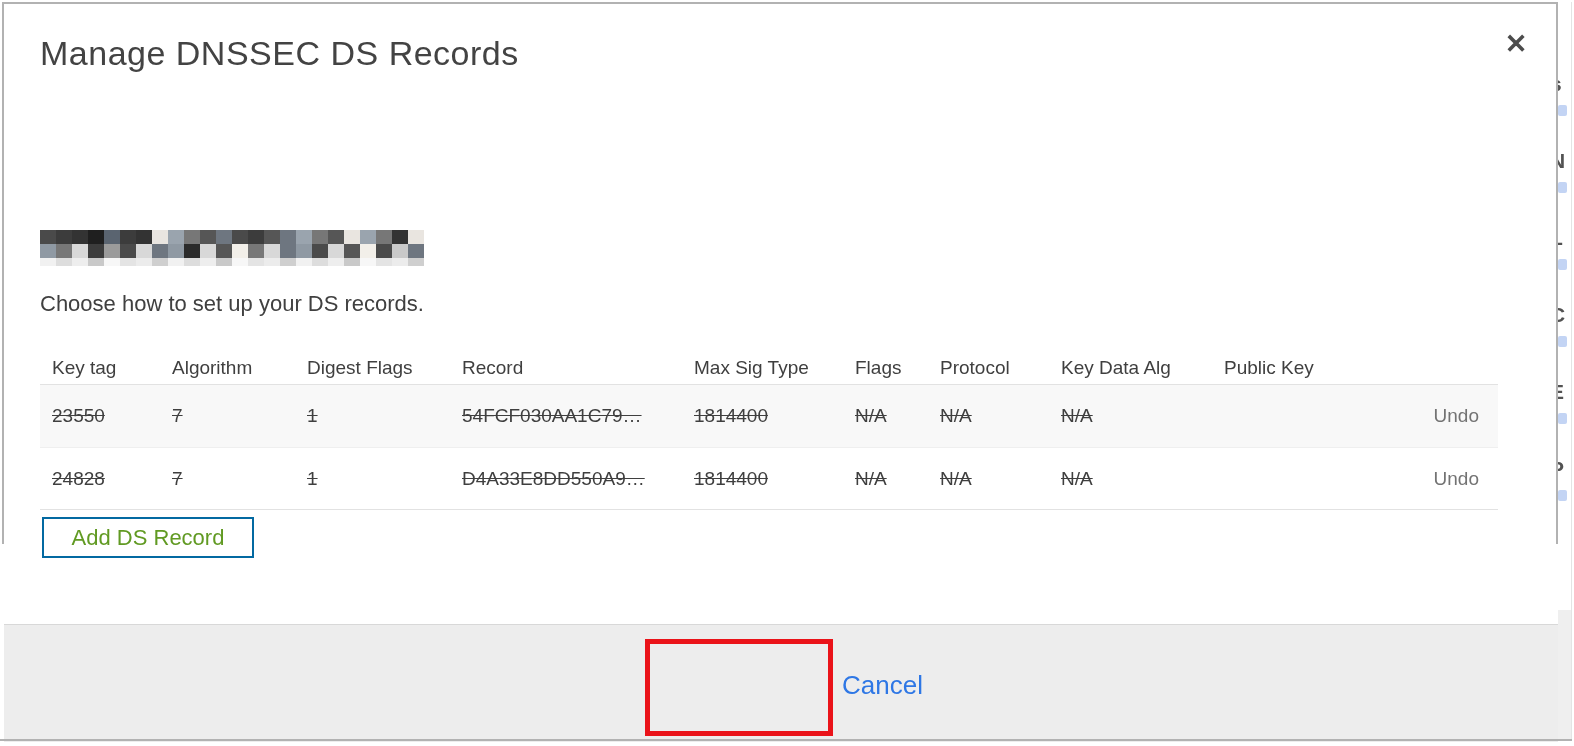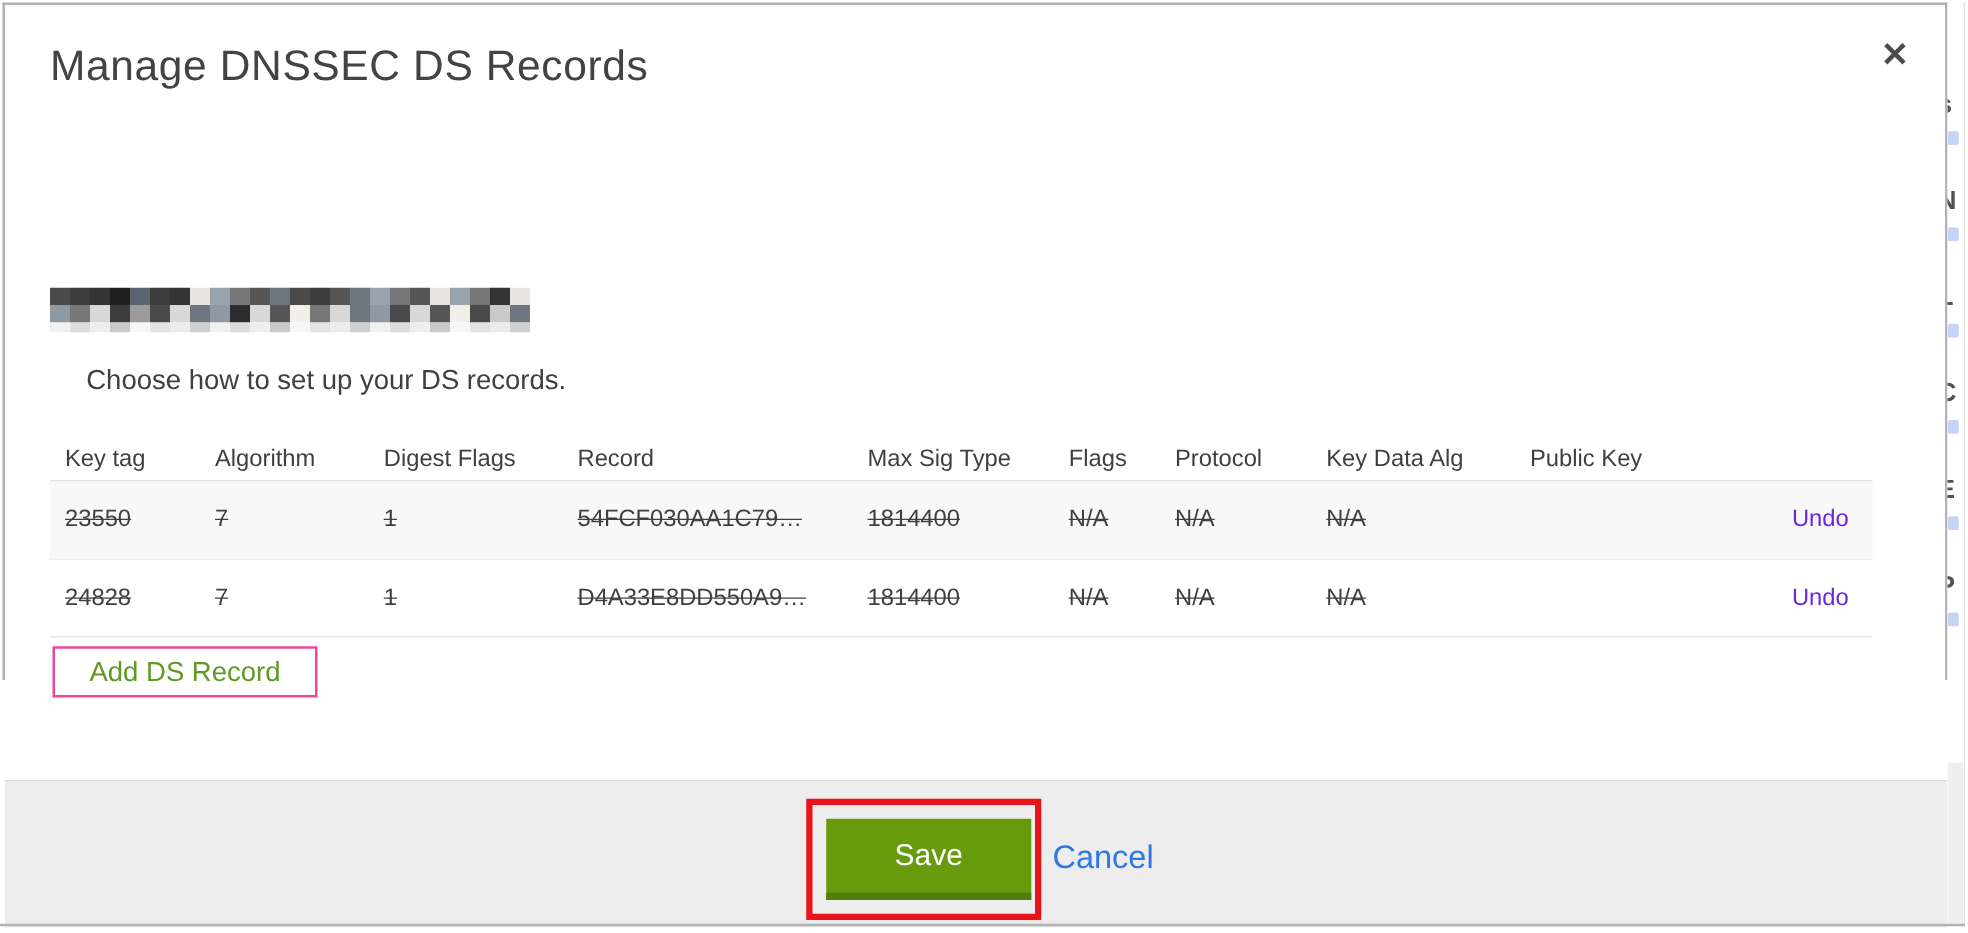--- a/index.html
+++ b/index.html
@@ -22,43 +22,43 @@
     font-size:27px; font-weight:700; color:#4c4c4c; text-align:center; line-height:36px;
     cursor:pointer;
   }
 
   
   .redacted { position:absolute; left:36px; top:226px; width:384px; height:36px; overflow:hidden; }
   .redacted .px { position:absolute; }
 
   .instruction {
     position:absolute; left:36px; top:287px;
-    font-size:22px; color:#404040;margin-left:29px;
+    font-size:22px; color:#404040;
   }
 
   
   .ds-table { position:absolute; left:36px; top:332px; width:1458px;margin-top:16px; }
   .t-grid {
     display:grid;
     grid-template-columns:120px 135px 155px 232px 161px 85px 121px 163px 207px 1fr;
     align-items:center; padding-left:12px; padding-right:19px; width:100%;
   }
   .t-head { height:32px; font-size:19px; color:#3f3f3f; }
   .t-row { height:63px; font-size:19px; color:#3f3f3f; }
   .t-row .cell { text-decoration:line-through; }
   .t-row .cell.no-strike { text-decoration:none; }
   .row-1 { background:#f8f8f8; border-top:1px solid #e2e2e2; }
   .row-2 { background:#ffffff; border-top:1px solid #efefef; border-bottom:1px solid #e2e2e2; }
   .undo-cell { text-align:right; text-decoration:none !important; }
-  .undo-link { color:#6d28d9; text-decoration:none; cursor:pointer; font-size:19px; }
+  .undo-link { color:#737373; text-decoration:none; cursor:pointer; font-size:19px; }
 
   
   .add-btn {
     position:absolute; left:38px; top:513px; width:212px; height:41px;
-    background:#fff; border:2px solid #ec4899; color:#619a23;
+    background:#fff; border:2px solid #0369a1; color:#619a23;
     font-size:22px; font-family:"Liberation Sans", sans-serif; cursor:pointer;
   }
 
   
   .footer {
     position:absolute; left:0; top:620px; width:1554px; height:118px;
     background:#ededed; border-top:1px solid #d8d8d8;
   }
   .annotation-box {
     position:absolute; left:641px; top:635px; width:188px; height:97px;
@@ -215,21 +215,20 @@
         <div class="cell">N/A</div>
         <div class="cell"></div>
         <div class="cell undo-cell no-strike"><a class="undo-link">Undo</a></div>
       </div>
 
     </div>
 
     <button class="add-btn">Add DS Record</button>
 
     <div class="footer"></div>
-    <button class="save-btn">Save</button>
     <div class="annotation-box"></div>
     <a class="cancel-link">Cancel</a>
 
   </div>
 
   <div class="edge-strip" id="edge-strip">
     <div class="strip-footer"></div>
   <div class="frag-letter" style="top: 70px;">s</div>
       <div class="frag-link" style="top: 103px;"></div>
       <div class="frag-letter" style="top: 147px;">N</div>

